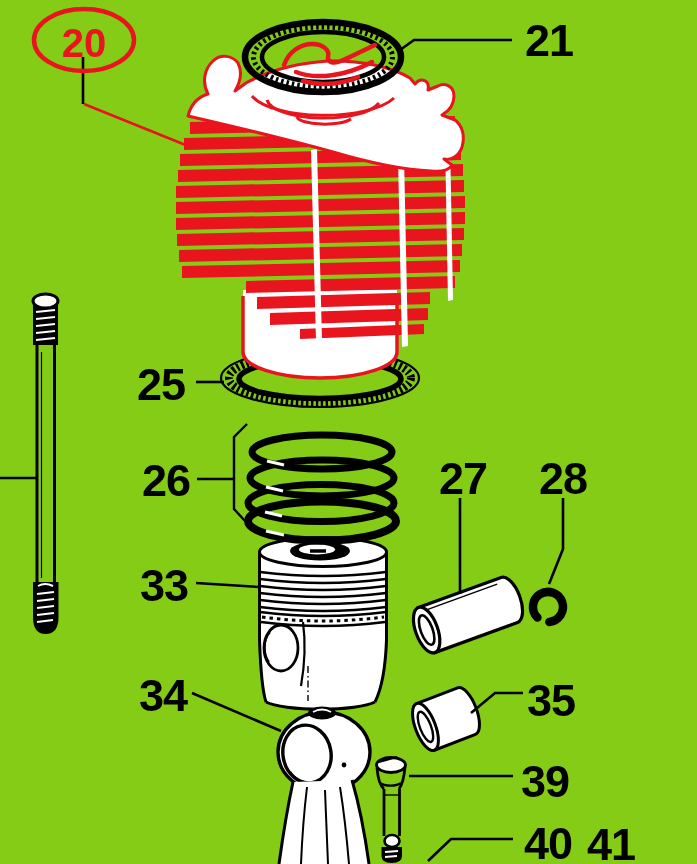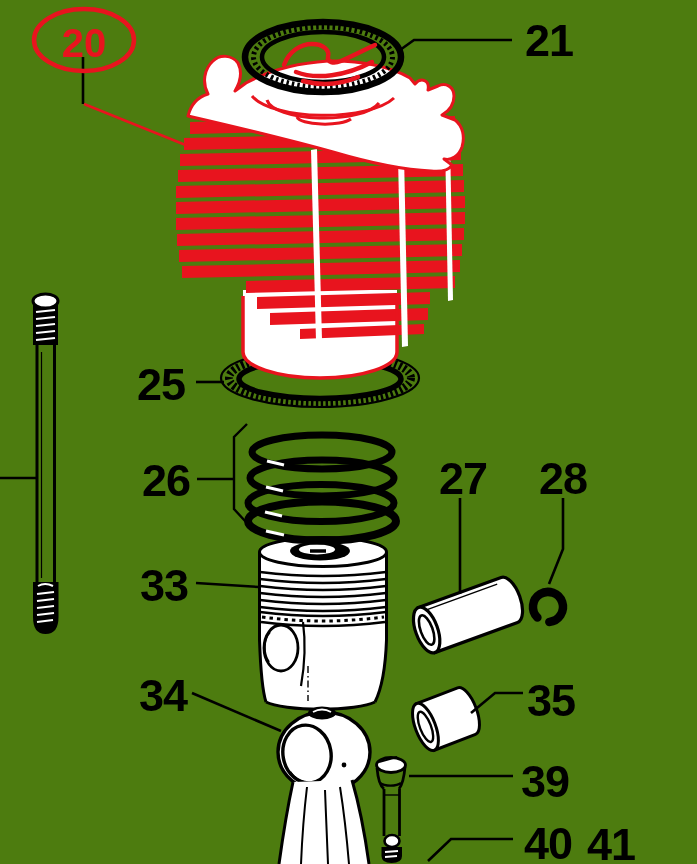--- a/index.html
+++ b/index.html
@@ -1,16 +1,16 @@
 <!DOCTYPE html>
 <html><head>
 <meta charset="utf-8">
 <style>
   html,body{margin:0;padding:0;background:#ffffff;}
-  #canvas{position:relative;width:697px;height:864px;background:#4d7c0f;overflow:hidden;
+  #canvas{position:relative;width:697px;height:864px;background:#84cc16;overflow:hidden;
           font-family:"Liberation Sans", sans-serif;}
   svg{display:block;}
   .callout-text{font-family:"Liberation Sans", sans-serif;font-weight:bold;font-size:45px;
                 letter-spacing:-1px;}
   .badge-text{font-family:"Liberation Sans", sans-serif;font-weight:bold;font-size:40px;}
 </style>
 </head>
 <body>
 
 <div id="canvas">

